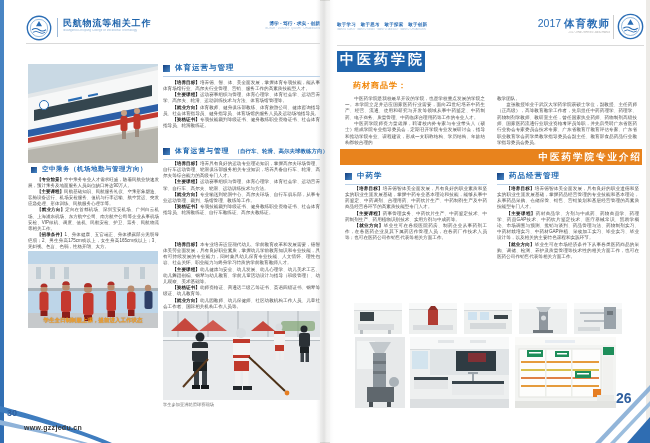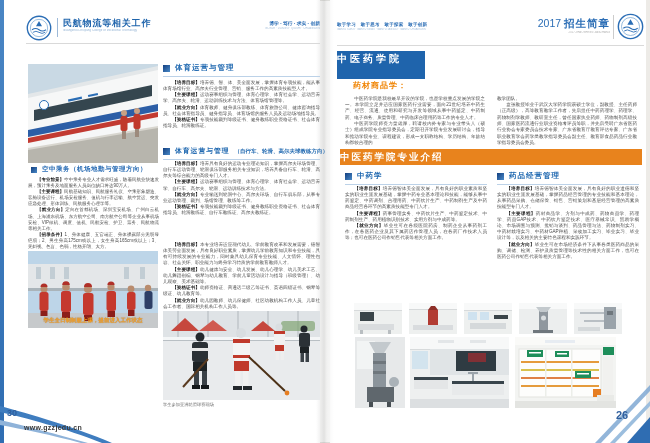--- a/index.html
+++ b/index.html
@@ -60,21 +60,21 @@
   <div class="abs" style="left:26px;top:43px;width:294px;height:1px;background:#d9d9d9"></div>
 
   <div class="abs" style="left:337px;top:21px;width:95px;height:6px">
     <div class="s50" style="width:190px;font-size:9px;font-weight:bold;color:#2a6db5;letter-spacing:.5px;white-space:nowrap">敢于学习　敢于思考　敢于探索　敢于创新</div>
   </div>
   <div class="abs" style="left:337px;top:28px;width:120px;height:4px">
     <div class="s40" style="width:300px;font-size:6.5px;color:#a9c2dc;white-space:nowrap">GANYU XUEXI · GANYU SIKAO · GANYU TANSUO · GANYU CHUANGXIN</div>
   </div>
   <div class="abs" style="left:528px;top:17px;width:82px;text-align:right;color:#2a6db5;font-size:10.5px;white-space:nowrap">
     <span>2017</span>
-    <span style="font-weight:bold;letter-spacing:1px">招生简章</span>
+    <span style="font-weight:bold;letter-spacing:1px">体育教师</span>
   </div>
   <div class="abs" style="left:540px;top:31px;width:70px;height:4px">
     <div class="s40" style="width:175px;font-size:7px;color:#b5b5b5;text-align:right">2017 ZHAOSHENG JIANZHANG</div>
   </div>
   <div class="abs" style="left:613px;top:15px;width:1px;height:24px;background:#cccccc"></div>
   <svg class="abs" style="left:617px;top:13px" width="27" height="27" viewBox="0 0 30 30">
       <use href="#logoSym"></use>
     </svg>
   <div class="abs" style="left:337px;top:45px;width:307px;height:1px;background:#d9d9d9"></div>
 
@@ -243,38 +243,38 @@
     <div class="s50" style="width:314px;font-size:8.5px;color:#6f6f6f">学生参加亚洲轮滑球赛现场</div>
   </div>
 
   <svg class="abs" style="left:0;top:392px" width="115" height="51" viewBox="0 0 115 51">
     <path d="M0,14 C30,22 72,34 112,51 L102,51 C64,36 26,26 0,20 Z" fill="#3f7dbf"></path>
     <path d="M0,28 C25,34 56,42 88,51 L81,51 C52,43 22,37 0,33 Z" fill="#8fb3d9"></path>
   </svg>
   <div class="abs" style="left:7px;top:408px;font-size:9px;font-weight:bold;color:#2f5f9e">30</div>
   <div class="abs" style="left:24px;top:424px;font-size:7px;font-weight:bold;color:#3a3a3a;letter-spacing:.3px">www.gzzjedu.cn</div>
 
-  <div class="abs" style="left:337px;top:51px;width:88px;height:28px;background:#1f64ac;color:#ffffff;font-size:10px;font-weight:bold;letter-spacing:3px;text-align:left;line-height:16px">中医药学院</div>
+  <div class="abs" style="left:337px;top:51px;width:88px;height:21px;background:#1f64ac;color:#ffffff;font-size:14px;font-weight:bold;letter-spacing:3px;text-align:right;line-height:16px">中医药学院</div>
 
   <div class="abs" style="left:353px;top:80px;font-size:8px;font-weight:bold;color:#f08300;letter-spacing:1px">药材商品学：</div>
 
   <div class="abs" style="left:345px;top:95px;width:140px;height:50px">
     <div class="s50 body-txt" style="width:280px;font-size:9.2px;line-height:12.6px">
       <p>中医药学院是我校最早开设的学院，也是学校重点发展的学院之一。本学院立足并适应国家医药行业需要，面向21世纪培养中药生产、经营、流通、使用和研究与开发等领域从事中药鉴定、中药制药、电子商务、质量管理、中药临床合理用药等工作的专业人才。</p>
       <p>中医药学院师资力量雄厚，聘请校内外专家与专业带头人（硕士）组成学院专业指导委员会，定期召开学院专业发展研讨会，指导和推动学院专业、课程建设，形成一支职称结构、学历结构、年龄结构都较合理的</p>
     </div>
   </div>
   <div class="abs" style="left:497px;top:95px;width:140px;height:50px">
     <div class="s50 body-txt" style="width:280px;font-size:9.2px;line-height:12.6px">
       <p style="text-indent:0">教学团队。</p>
       <p>盘强教授毕业于武汉大学药学院获硕士学位，副教授、主任药师（正高级），高等教育教学工作者，先后担任中药药理学、药理学、药物制剂学教师、教研室主任，曾任国家执业药师、药物制剂高级技师、国家医药流通行业职业资格考评员等职，并先后受聘广东省医药行业协会专家委员会技术专家、广东省教育厅教育评估专家、广东省职业教育学会药学类教学指导委员会副主任、教育部食品药品行业教学指导委员会委员。</p>
     </div>
   </div>
 
-  <div class="abs" style="left:340px;top:149px;width:302px;height:16px;background:#e8831d;color:#ffffff;font-size:9.5px;font-weight:bold;letter-spacing:2px;text-align:left;line-height:16px">中医药学院专业介绍</div>
+  <div class="abs" style="left:340px;top:149px;width:302px;height:16px;background:#e8831d;color:#ffffff;font-size:9.5px;font-weight:bold;letter-spacing:2px;text-align:right;line-height:16px">中医药学院专业介绍</div>
 
   <div class="abs sec-head" style="left:345px;top:171px;width:142px">
     <span class="sq"></span>
     <span class="sec-title">中药学</span>
   </div>
   <div class="abs" style="left:345px;top:185px;width:142px;height:72px">
     <div class="s50 body-txt" style="width:284px">
       <p><b>【培养目标】</b><span>培养德智体美全面发展，具有良好的职业素质和坚实的职业生涯发展基础，掌握中药专业基本理论和技能，能够从事中药鉴定、中药调剂、合理用药、中药饮片生产、中药制剂生产及中药商品经营各环节的高素质技能型专门人才。</span></p>
       <p><b>【主要课程】</b><span>药事管理实务、中药饮片生产、中药鉴定技术、中药制剂生产、药用植物识别技术、实用方剂与中成药等。</span></p>
       <p><b>【就业方向】</b><span>毕业生可在各级医院药房、制药企业从事药剂工作，在各医药企业及其下属药店作管理人员，在各药厂作技术人员等；也可在医药公司作销售代表等相关方面工作。</span></p>
@@ -405,15 +405,15 @@
         <rect x="82" y="58" width="17" height="6" fill="#e9eae7"></rect>
         <rect x="0" y="64" width="101" height="7" fill="#e3e4e1"></rect>
       </svg>
   </div>
 
   <svg class="abs" style="left:555px;top:365px" width="95" height="78" viewBox="0 0 95 78">
     <polygon points="40,78 95,20 95,26 46,78" fill="#7fa8d2" opacity=".85"></polygon>
     <polygon points="55,78 95,36 95,41 60,78" fill="#9cbede"></polygon>
     <polygon points="72,78 95,52 95,78" fill="#2f6db2"></polygon>
   </svg>
-  <div class="abs" style="left:616px;top:409px;font-size:11px;font-weight:bold;color:#2f5f9e">26</div>
+  <div class="abs" style="left:616px;top:390px;font-size:14px;font-weight:bold;color:#2f5f9e">26</div>
 
 </div>
 
 </body></html>

